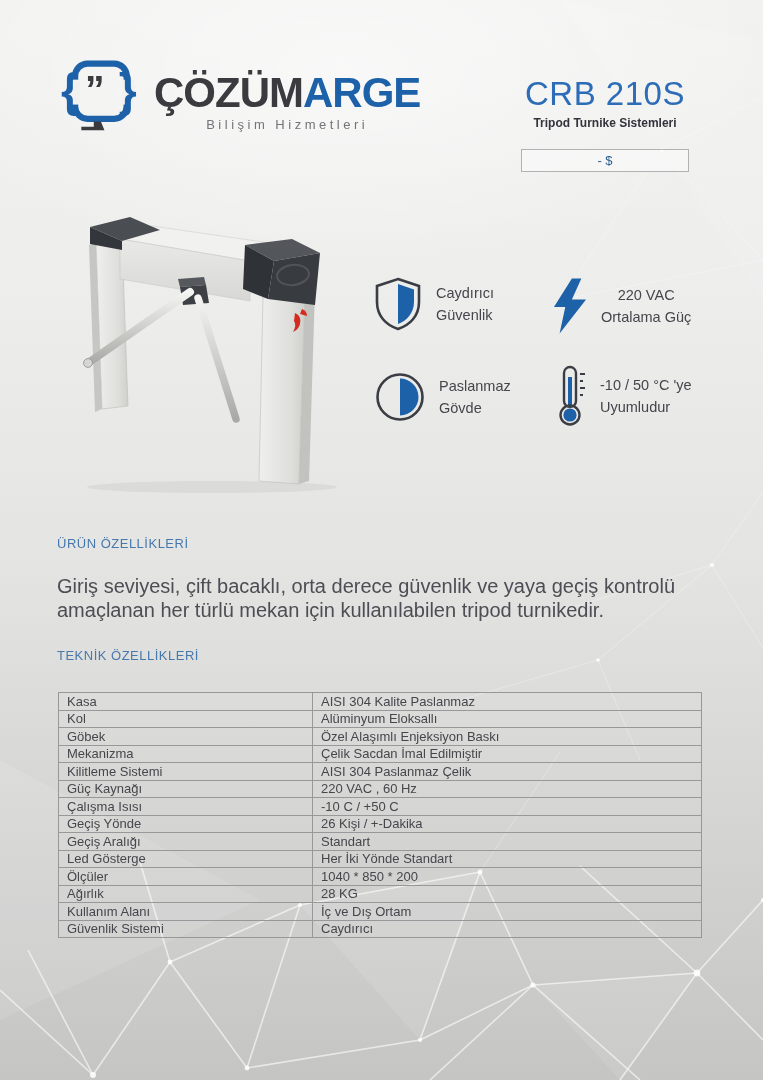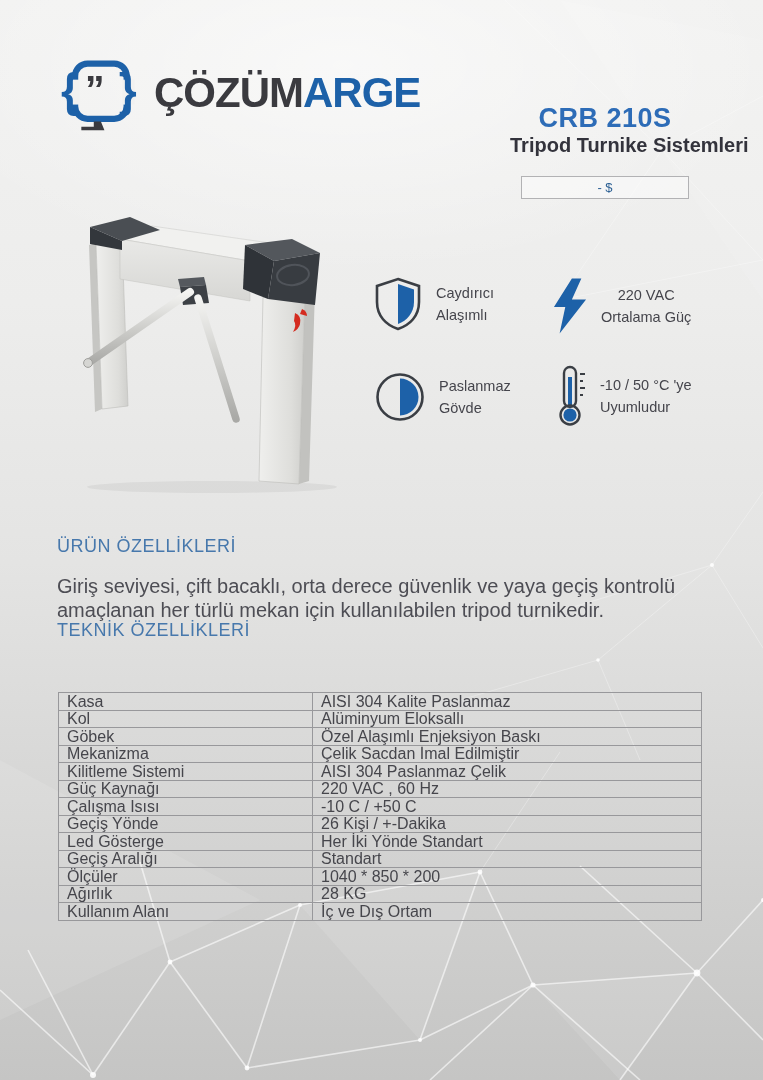--- a/index.html
+++ b/index.html
@@ -15,54 +15,54 @@
 
   
   .logo-block{position:absolute;left:60px;top:58px;display:flex;align-items:flex-start;}
   .logo-mark{width:80px;height:86px;}
   .logo-text{margin-left:14px;padding-top:14px;}
   .wordmark{font-size:42px;font-weight:bold;letter-spacing:-1px;color:#3a3a3f;line-height:42px;white-space:nowrap;}
   .wordmark .accent{color:#1d61a8;}
   .tagline{margin-top:3px;text-align:center;font-size:13px;letter-spacing:3.5px;color:#73737a;}
 
   .model-block{position:absolute;right:63px;top:80px;width:190px;text-align:center;}
-  .model-title{font-size:27px;font-weight:bold;color:#2d6cb7;letter-spacing:.5px;line-height:28px;margin-top:24px;}
-  .model-subtitle{font-size:20px;color:#33333c;font-weight:bold;margin-top:2px;white-space:nowrap;}
+  .model-title{font-size:33px;font-weight:normal;color:#2d6cb7;letter-spacing:.5px;line-height:28px;}
+  .model-subtitle{font-size:12px;color:#33333c;font-weight:bold;margin-top:8px;white-space:nowrap;}
   .price-box{
     margin:19px auto 0 auto;width:166px;height:21px;line-height:21px;
     border:1px solid #b2b2b4;background:rgba(252,252,252,.55);
     font-size:13px;color:#2b5f93;text-align:center;
   }
 
   
   .product{position:absolute;left:52px;top:193px;width:300px;height:300px;}
 
   
   .feature{position:absolute;display:flex;align-items:center;}
   .feature .icon{flex:0 0 auto;}
   .feature .label{margin-left:14px;font-size:14.5px;line-height:22px;color:#45454c;}
   .f1{left:374px;top:277px;}
   .f2{left:553px;top:276px;text-align:center;}
   .f3{left:375px;top:372px;}
   .f4{left:556px;top:365px;}
 
   
-  .section-title{position:absolute;left:57px;font-size:18px;color:#4778ac;letter-spacing:.5px;text-align:right;}
+  .section-title{position:absolute;left:57px;font-size:13px;color:#4778ac;letter-spacing:.5px;text-align:right;}
   .t1{top:536px;}
-  .t2{top:620px;}
+  .t2{top:648px;}
   .description{
     position:absolute;left:57px;top:574px;width:650px;
     font-size:20px;line-height:24px;color:#4d4d54;
   }
 
   
   .spec-table{
     position:absolute;left:58px;top:692px;width:644px;
     border-collapse:collapse;table-layout:fixed;
-    font-size:16px;color:#46464c;
+    font-size:13px;color:#46464c;
   }
   .spec-table td{
     border:1px solid #98989b;height:16.5px;line-height:15px;
     padding:0 8px;overflow:hidden;white-space:nowrap;
   }
   .spec-table td.c1{width:237px;}
 </style>
 </head>
 <body>
 
@@ -133,20 +133,21 @@
         <rect x="17" y="6" width="58" height="62" rx="14" fill="none" stroke="#1d61a8" stroke-width="7"></rect>
         <rect x="8" y="24" width="14" height="28" fill="#f1f1f0"></rect>
         <rect x="70" y="24" width="14" height="28" fill="#f1f1f0"></rect>
         <text x="1" y="54" font-size="52" font-weight="bold" fill="#1d61a8" font-family="Liberation Sans, sans-serif">{</text>
         <text x="66" y="54" font-size="52" font-weight="bold" fill="#1d61a8" font-family="Liberation Sans, sans-serif">}</text>
         <text x="28" y="50" font-size="44" font-weight="bold" fill="#3a3a3f" font-family="Liberation Sans, sans-serif">”</text>
         <path d="M38 71 l8 0 l4 10 l-26 0 l0 -4 l14 0 z" fill="#3a3a3f"></path>
       </svg>
       <div class="logo-text">
         <div class="wordmark"><span>ÇÖZÜM</span><span class="accent">ARGE</span></div>
+        <div class="tagline">Bilişim Hizmetleri</div>
       </div>
     </div>
 
     <div class="model-block">
       <div class="model-title">CRB 210S</div>
       <div class="model-subtitle">Tripod Turnike Sistemleri</div>
       <div class="price-box">- $</div>
     </div>
 
     <svg class="product" viewBox="0 0 300 300">
@@ -194,21 +195,21 @@
 
       <path d="M243 120 q7 3 5 11 q-1 5 -7 8 q4 -7 1 -11 z" fill="#d42b1f"></path>
       <path d="M248 121 l7 2 q0 -5 -5 -7 z" fill="#d42b1f"></path>
     </svg>
 
     <div class="feature f1">
       <svg class="icon" width="48" height="54" viewBox="0 0 48 54">
         <path d="M24 2 L45 9 V25 C45 39 36 48 24 52 C12 48 3 39 3 25 V9 Z" fill="none" stroke="#3a3e44" stroke-width="2.6"></path>
         <path d="M24 7 L40 12.5 V25 C40 36 33 43.5 24 47 Z" fill="#1d61a8"></path>
       </svg>
-      <div class="label"><span>Caydırıcı</span><br><span>Alaşımlı</span></div>
+      <div class="label"><span>Caydırıcı</span><br><span>Güvenlik</span></div>
     </div>
 
     <div class="feature f2">
       <svg class="icon" width="34" height="60" viewBox="0 0 36 60">
         <path d="M20 1 L1 31 H13 L7 59 L35 23 H20 L30 1 Z" fill="#1d61a8"></path>
       </svg>
       <div class="label"><span>220 VAC</span><br><span>Ortalama Güç</span></div>
     </div>
 
     <div class="feature f3">
@@ -267,36 +268,40 @@
           </tr>
         <tr>
             <td class="c1">Çalışma Isısı</td>
             <td>-10 C / +50 C</td>
           </tr>
         <tr>
             <td class="c1">Geçiş Yönde</td>
             <td>26 Kişi / +-Dakika</td>
           </tr>
         <tr>
+            <td class="c1">Geçiş Aralığı</td>
+            <td>Standart</td>
+          </tr>
+        <tr>
             <td class="c1">Led Gösterge</td>
             <td>Her İki Yönde Standart</td>
           </tr>
         <tr>
-            <td class="c1">Geçiş Aralığı</td>
-            <td>Standart</td>
-          </tr>
-        <tr>
             <td class="c1">Ölçüler</td>
             <td>1040 * 850 * 200</td>
           </tr>
         <tr>
             <td class="c1">Ağırlık</td>
             <td>28 KG</td>
           </tr>
         <tr>
             <td class="c1">Kullanım Alanı</td>
             <td>İç ve Dış Ortam</td>
           </tr>
+        <tr>
+            <td class="c1">Güvenlik Sistemi</td>
+            <td>Caydırıcı</td>
+          </tr>
       </tbody>
     </table>
 
   </div>
 </div>
 
 </body></html>

